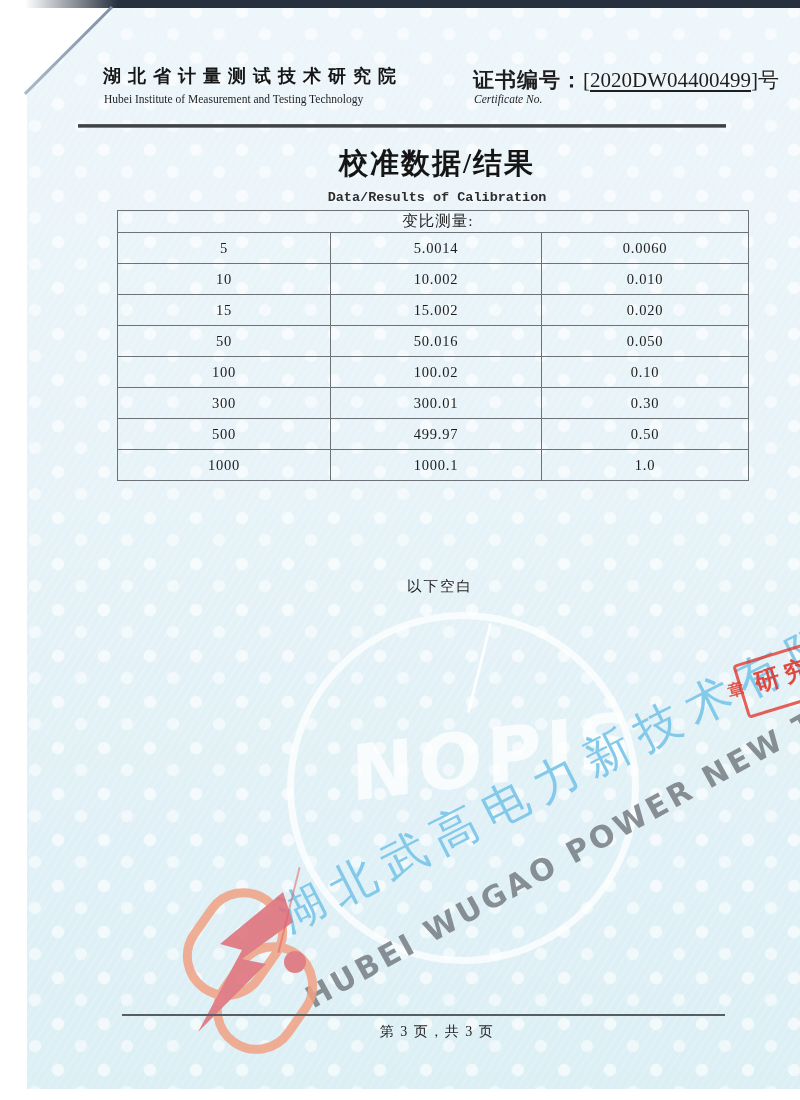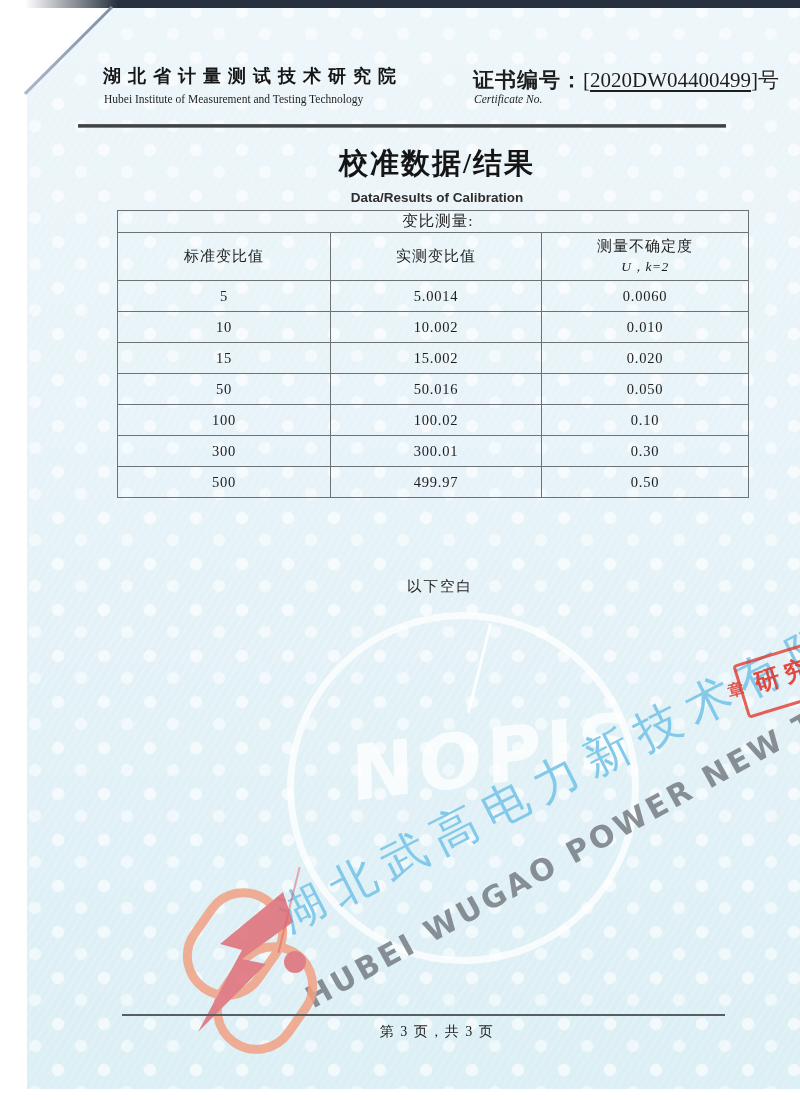--- a/index.html
+++ b/index.html
@@ -62,21 +62,21 @@
   .cert-line { position:absolute; left:473px; top:66px; font-size:21px; white-space:nowrap; }
   .cert-label { font-weight:700; letter-spacing:1px; }
   .cert-num { text-decoration:underline; text-underline-offset:3px; }
   .cert-en { position:absolute; left:474px; top:93px; font-size:11.5px; color:#1f1f1f;font-style:italic; }
   .header-rule { position:absolute; left:78px; top:124px; width:648px; height:3.5px;
     background:linear-gradient(180deg,#63666a 0%, #2f3133 55%, #9aa0a6 100%); }
 
   .doc-title { position:absolute; left:437px; top:144px; transform:translateX(-50%);
     font-size:29px; font-weight:800; letter-spacing:2px; color:#151515; white-space:nowrap; }
   .doc-subtitle { position:absolute; left:437px; top:190px; transform:translateX(-50%);
-    font-family:Liberation Sans, sans-serif; font-size:13.5px; font-weight:700;
+    font-family:Liberation Mono, monospace; font-size:13.5px; font-weight:700;
     color:#2d2d2d; white-space:nowrap; }
 
   table.cal { position:absolute; left:117px; top:210px; width:631px;
     border-collapse:collapse; table-layout:fixed; }
   table.cal td { border:1.5px solid #6d7277; text-align:center; vertical-align:middle;
     color:#1d1d1d; background:transparent; }
   td.section { height:15px; text-align:left; padding-left:10px; font-size:15.5px; letter-spacing:1px; }
   tr.head-row td { height:48px; font-size:15px; letter-spacing:1px; }
   .uk { font-size:13.5px; font-style:italic; letter-spacing:.5px; margin-top:2px; }
   tbody.rows td { height:31px; font-size:14.5px; letter-spacing:.8px; }
@@ -124,28 +124,20 @@
     <table class="cal">
       <colgroup>
         <col style="width:213px">
           <col style="width:211px">
           <col style="width:207px">
       </colgroup>
       <tbody>
         <tr>
           <td class="section" colspan="3">变比测量:</td>
         </tr>
-        <tr class="head-row">
-          <td>标准变比值</td>
-          <td>实测变比值</td>
-          <td>
-            <div>测量不确定度</div>
-            <div class="uk">U，k=2</div>
-          </td>
-        </tr>
       </tbody>
       <tbody class="rows">
           <tr>
             <td>5</td>
             <td>5.0014</td>
             <td>0.0060</td>
           </tr>
           <tr>
             <td>10</td>
             <td>10.002</td>
@@ -169,20 +161,25 @@
           <tr>
             <td>300</td>
             <td>300.01</td>
             <td>0.30</td>
           </tr>
           <tr>
             <td>500</td>
             <td>499.97</td>
             <td>0.50</td>
           </tr>
+          <tr>
+            <td>1000</td>
+            <td>1000.1</td>
+            <td>1.0</td>
+          </tr>
         </tbody>
     </table>
 
     <div class="note">以下空白</div>
 
     <div class="footer-rule"></div>
     <div class="footer-text">第 3 页，共 3 页</div>
   </div>
 
   <div class="stamp">

